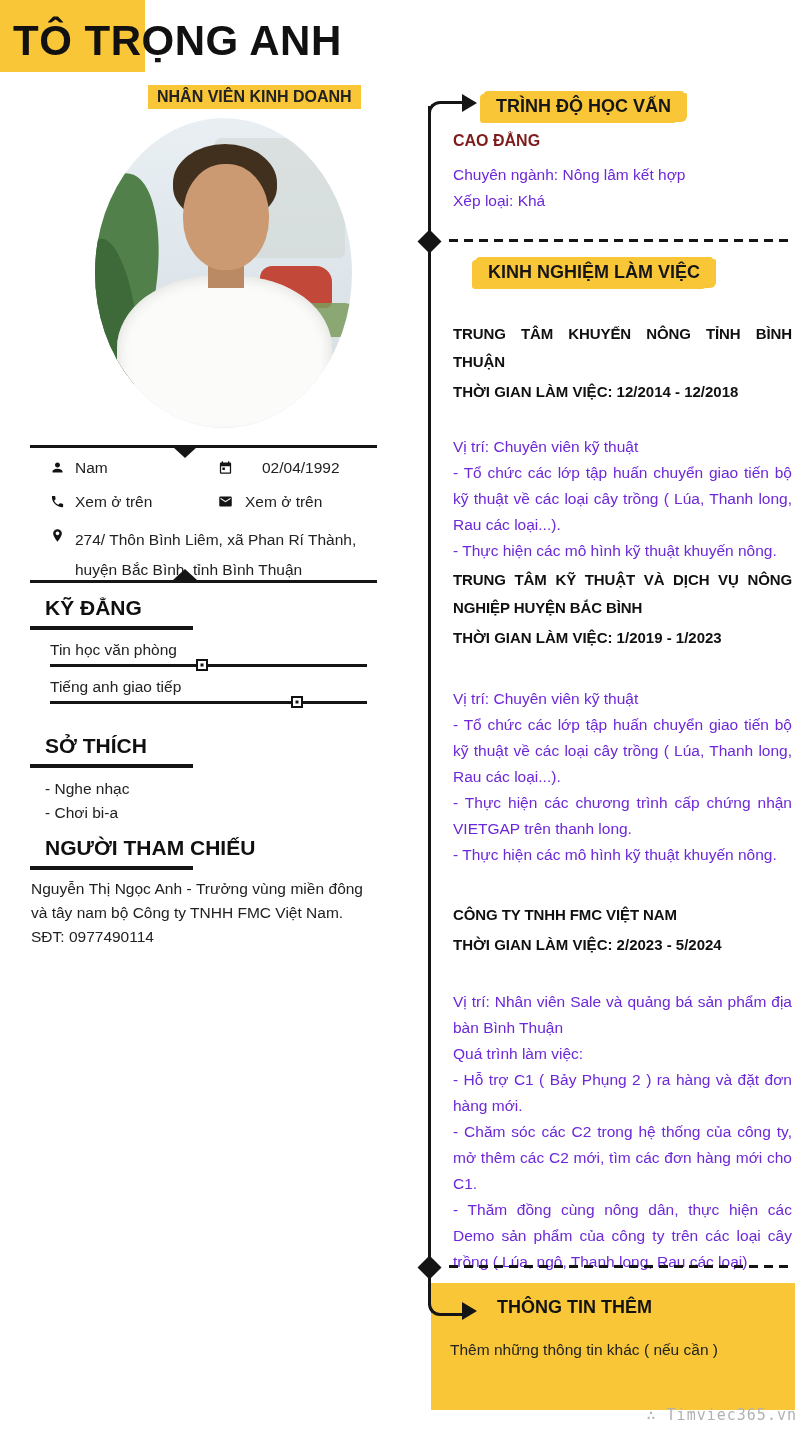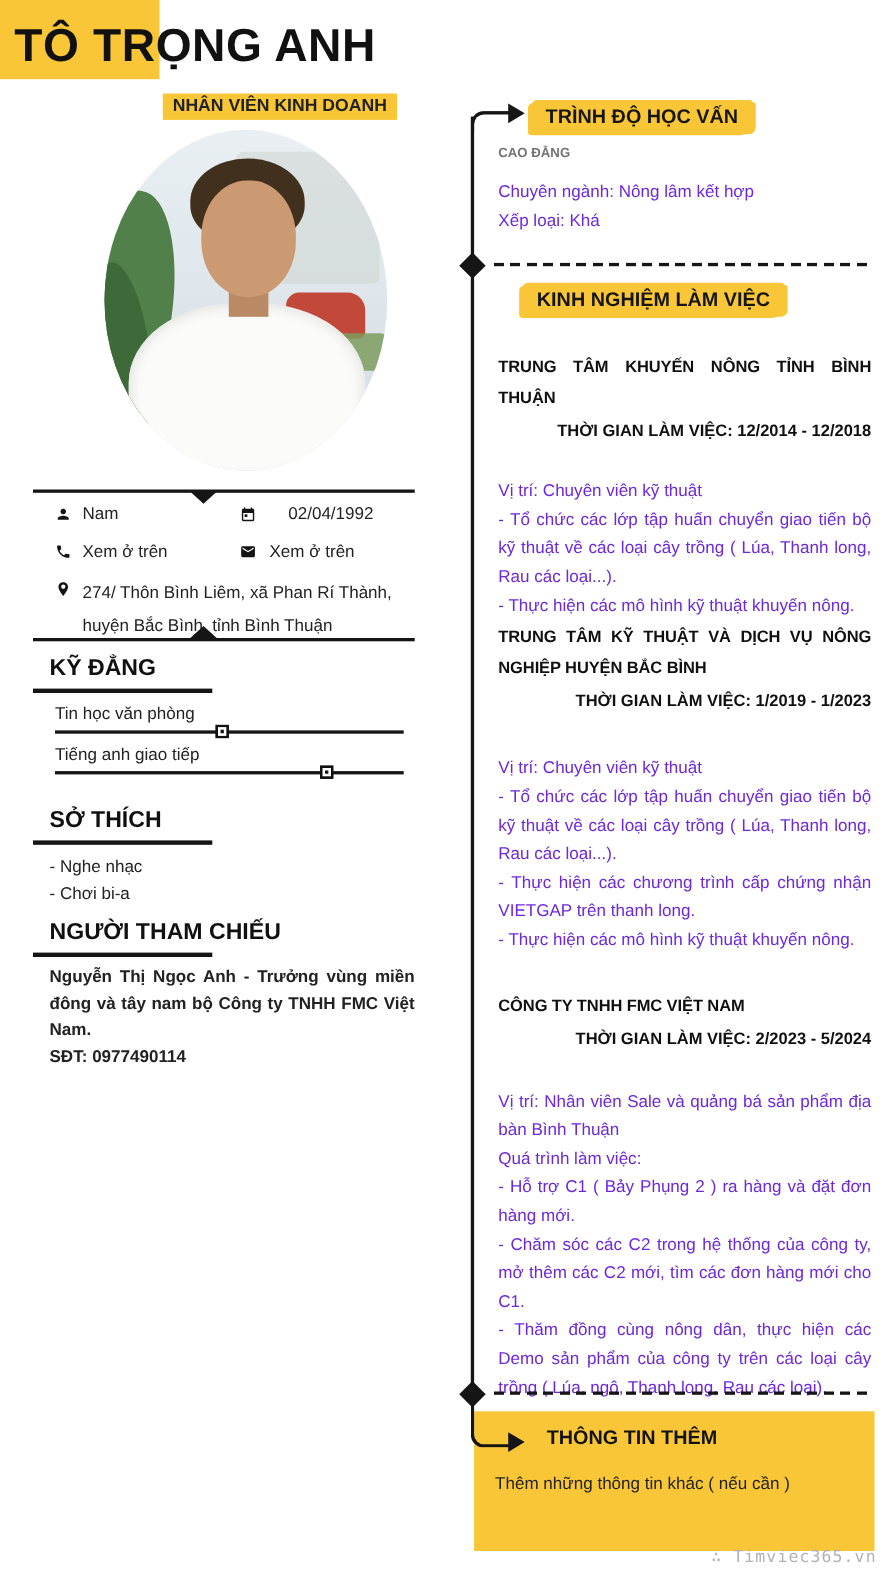--- a/index.html
+++ b/index.html
@@ -56,24 +56,24 @@
                border-bottom:3px solid #151515;border-bottom-left-radius:12px;z-index:3;}
   .arrow-r{width:0;height:0;border-top:9px solid transparent;border-bottom:9px solid transparent;
            border-left:15px solid #151515;z-index:3;}
   .diamond{width:17px;height:17px;background:#151515;transform:rotate(45deg);z-index:3;}
   .dash{width:342px;height:2.5px;z-index:2;
         background:repeating-linear-gradient(90deg,#151515 0 9px,transparent 9px 15px);}
 
   .hl-head{background:var(--accent);padding:5px 13px;font-size:18px;font-weight:700;color:#161616;
            border-radius:5px 3px 7px 4px;box-shadow:4px 1px 0 -1px var(--accent),-4px 2px 0 -1px var(--accent);}
   .r-body{font-size:15.5px;line-height:26px;color:#6d28d9;}
-  .degree{font-size:12px;font-weight:700;color:#737373;}
+  .degree{font-size:16px;font-weight:700;color:#7f1d1d;}
   .job{width:339px;}
   .employer{font-size:15px;font-weight:700;line-height:28px;color:#101010;text-align:justify;letter-spacing:-.1px;}
-  .period{font-size:15px;font-weight:700;color:#101010;text-align:right;margin-top:7px;}
+  .period{font-size:15px;font-weight:700;color:#101010;margin-top:7px;}
   .details{margin-top:34px;}
 
   .add-block{left:431px;top:1283px;width:364px;height:127px;background:var(--accent);}
   .add-title{left:497px;top:1297px;font-size:18px;font-weight:700;color:#131313;z-index:4;}
   .add-text{left:450px;top:1341px;font-size:15.5px;color:#222;z-index:4;}
 
   .watermark{right:14px;top:1406px;font-family:"DejaVu Sans Mono",monospace;font-size:15px;
              letter-spacing:1px;color:#b2b2b2;}
   p{margin:0;}
 </style>
@@ -140,21 +140,21 @@
 
   <div class="abs l-head" style="left:45px;top:734px;">SỞ THÍCH</div>
   <div class="abs l-underline" style="left:30px;top:764px;"></div>
   <div class="abs" style="left:45px;top:777px;">
     <p class="hobby">- Nghe nhạc</p>
     <p class="hobby">- Chơi bi-a</p>
   </div>
 
   <div class="abs l-head" style="left:45px;top:836px;">NGƯỜI THAM CHIẾU</div>
   <div class="abs l-underline" style="left:30px;top:866px;"></div>
-  <div class="abs ref-text pre-just" style="left:45px;top:877px;font-weight:bold;">Nguyễn Thị Ngọc Anh -  Trưởng vùng miền đông và tây nam bộ Công ty TNHH FMC Việt Nam.
+  <div class="abs ref-text pre-just" style="left:31px;top:877px;">Nguyễn Thị Ngọc Anh -  Trưởng vùng miền đông và tây nam bộ Công ty TNHH FMC Việt Nam.
 SĐT: 0977490114</div>
 
   <div class="abs vline"></div>
   <div class="abs conn-top"></div>
   <div class="abs arrow-r" style="left:462px;top:94px;"></div>
   <div class="abs diamond" style="left:421px;top:233px;"></div>
   <div class="abs dash" style="left:449px;top:239px;"></div>
   <div class="abs diamond" style="left:421px;top:1259px;"></div>
   <div class="abs dash" style="left:449px;top:1265px;"></div>
   <div class="abs conn-bottom"></div>

